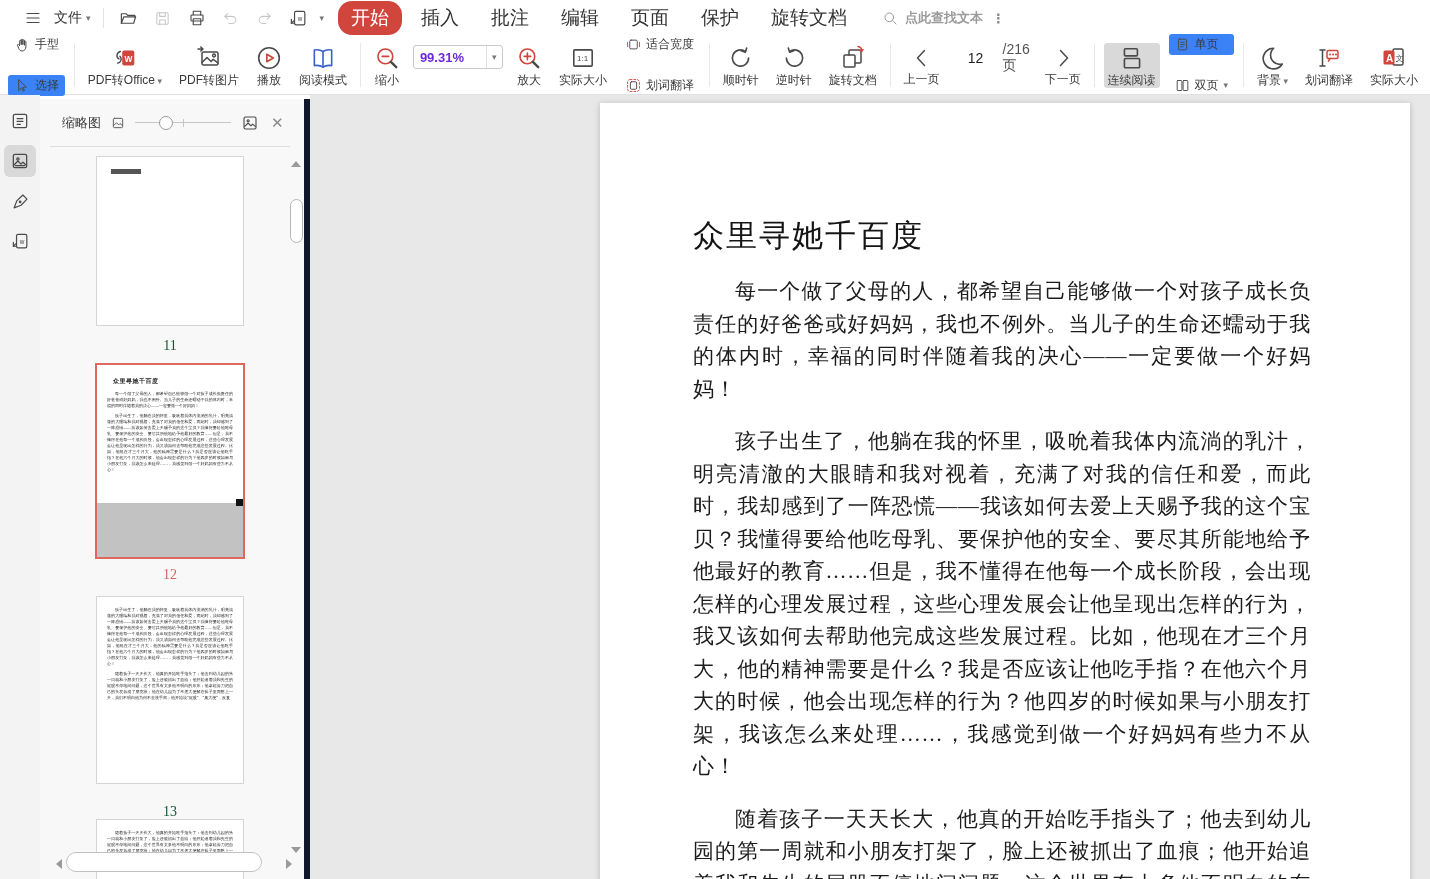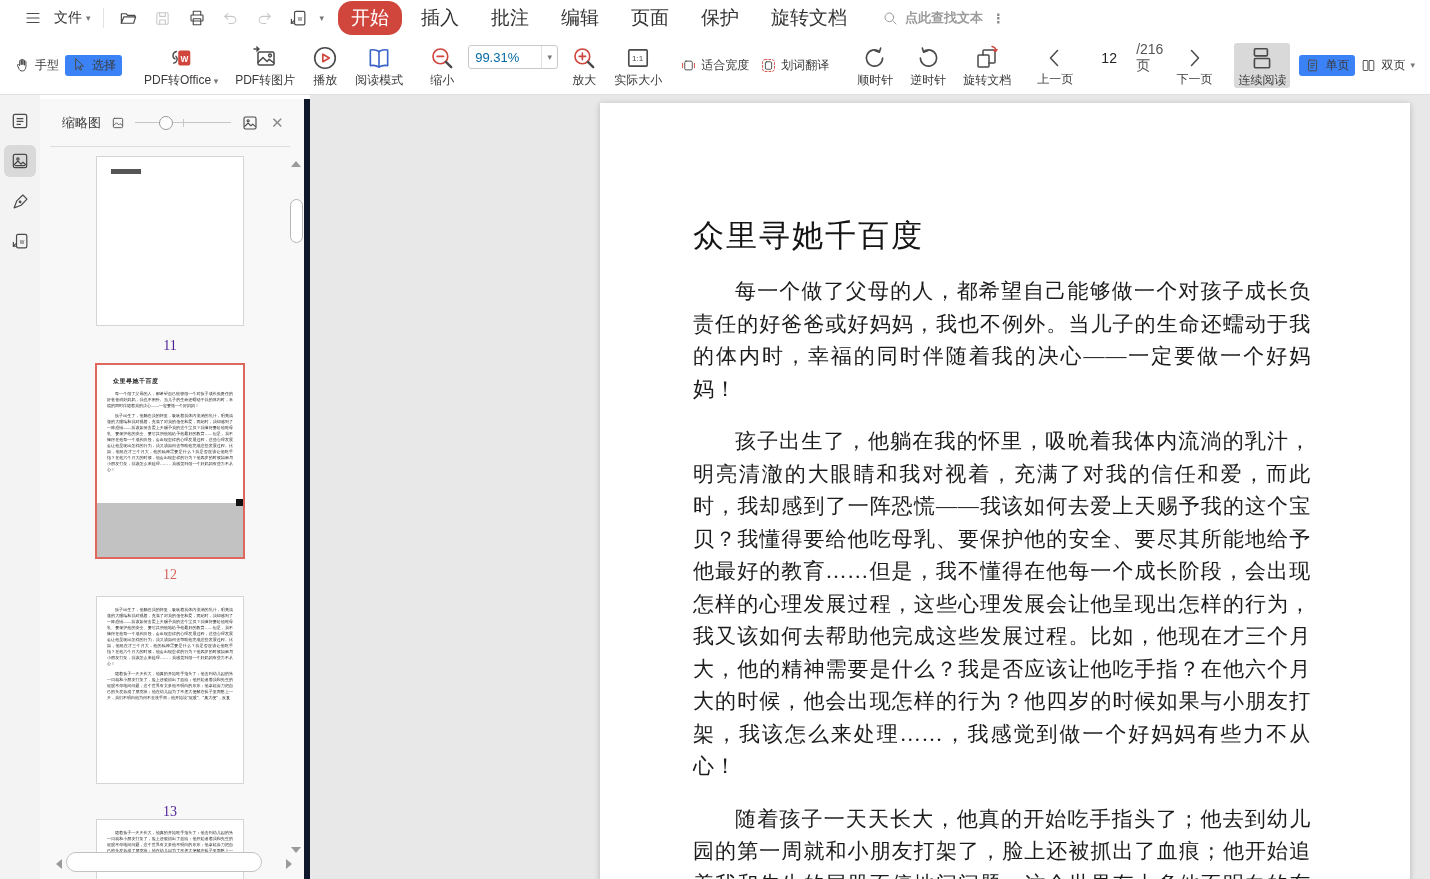--- a/index.html
+++ b/index.html
@@ -17,26 +17,26 @@
   .tab { font-size:19px; color:#333; padding:4px 13px; border-radius:14px; }
   .tab.active { background:#d0453c; color:#fff; }
   .searchbox { display:flex; align-items:center; gap:7px; margin-left:14px; color:#9b9b9b; font-size:13px;font-weight:bold; }
   .dots { color:#8a8a8a; font-size:13px; letter-spacing:0; margin-left:2px; }
 
   
   .toolbar { position:absolute; left:0; top:36px; width:1430px; height:59px; background:#fff; border-bottom:1px solid #e0e0e0; display:flex; align-items:center; padding:0 8px; gap:9px; }
   .tsep { width:1px; height:44px; background:#e8e8e8; }
   .tbtn { display:flex; flex-direction:column; align-items:center; justify-content:center; gap:3px; font-size:12px; color:#3a3a3a; padding:2px 4px; border-radius:3px; white-space:nowrap; }
   .tbtn .lbl { line-height:1; }
-  .tstack { display:flex; gap:0; }
+  .tstack { display:flex; flex-direction:column; gap:20px; }
   .trow { display:flex; align-items:center; gap:5px; font-size:12px; color:#3a3a3a; padding:2px 6px; border-radius:3px; white-space:nowrap; }
   .trow.active { background:#3b82f6; }
   .tbtn.active { background:#d9d9d9; }
   .zoomcombo { display:flex; align-items:center; border:1px solid #c9c9c9; border-radius:3px; height:24px; background:#fff; margin-top:-16px; }
-  .zoomcombo input { border:none; outline:none; width:72px; font-size:13px; padding:0 6px; font-family:inherit; color:#0369a1; }
+  .zoomcombo input { border:none; outline:none; width:72px; font-size:13px; padding:0 6px; font-family:inherit; color:#6d28d9;font-weight:bold; }
   .zoomcombo .cbtn { width:16px; height:22px; border-left:1px solid #e0e0e0; display:flex; align-items:center; justify-content:center; }
   .pagegrp { display:flex; align-items:center; gap:4px; margin-top:-14px; }
   .pageinput { width:46px; height:24px; border:1px solid #fff; background:#fff; text-align:center; font-size:14px; font-family:inherit; color:#222; outline:none; }
   .pagetotal { font-size:14px; color:#555; }
 
   svg.ic { fill:none; stroke:#4a4a4a; stroke-width:1.5; stroke-linecap:round; stroke-linejoin:round; }
   svg.ic text { stroke:none; fill:#4a4a4a; font-family:"Liberation Sans",sans-serif; }
   svg.ic .red { stroke:#d0453c; }
   svg.ic .redf { fill:#d0453c; stroke:none; }
   svg.ic .blue { stroke:#3a63c8; }
@@ -54,21 +54,21 @@
   .panel-title { font-size:13px; color:#3a3a3a; }
   .slider { position:relative; width:96px; height:16px; display:flex; align-items:center; }
   .slider .track { width:100%; height:1px; background:#c6c6c6; }
   .slider .tick { position:absolute; left:50%; top:4px; width:1px; height:8px; background:#c6c6c6; }
   .slider .knob { position:absolute; left:24px; top:1px; width:14px; height:14px; border-radius:50%; background:#fff; border:1px solid #9a9a9a; }
   .panel-close { font-size:15px; color:#8a8a8a; margin-left:2px; }
   .panel-divider { position:absolute; left:10px; right:14px; top:47px; height:1px; background:#dedede; }
 
   .thumb { position:absolute; background:#fff; border:1px solid #d5d5d5; overflow:hidden; }
   .thumb.selected { border:2px solid #e0675c; }
-  .thumb-label { position:absolute; width:150px; text-align:center; font-size:14px; color:#4c1d95; font-family:"Liberation Serif","DejaVu Serif",serif; }
+  .thumb-label { position:absolute; width:150px; text-align:center; font-size:14px; color:#14532d; font-family:"Liberation Serif","DejaVu Serif",serif; }
   .thumb-label.sel { color:#d8635a; }
   .mini-smudge { position:absolute; left:14px; top:12px; width:30px; height:5px; background:#555; }
   .mini-title { font-size:6px; font-weight:bold; color:#222; margin:12px 0 5px 16px; font-family:"Liberation Serif","DejaVu Serif",serif; letter-spacing:.5px; }
   .mini-text { font-size:4px; line-height:6px; color:#222; text-align:justify; padding:0 10px; text-indent:2em; font-family:"Liberation Serif","DejaVu Serif",serif; margin-bottom:4px; }
   .mini-text.first { padding-top:10px; }
   .viewport-shade { position:absolute; left:0; right:0; bottom:0; height:28%; background:rgba(110,110,110,.42); }
   .shade-handle { position:absolute; right:0; top:-4px; width:7px; height:7px; background:#111; }
 
   .vsb-up, .vsb-down { position:absolute; right:3px; width:0; height:0; border-left:5px solid transparent; border-right:5px solid transparent; }
   .vsb-up { top:62px; border-bottom:6px solid #9a9a9a; }

